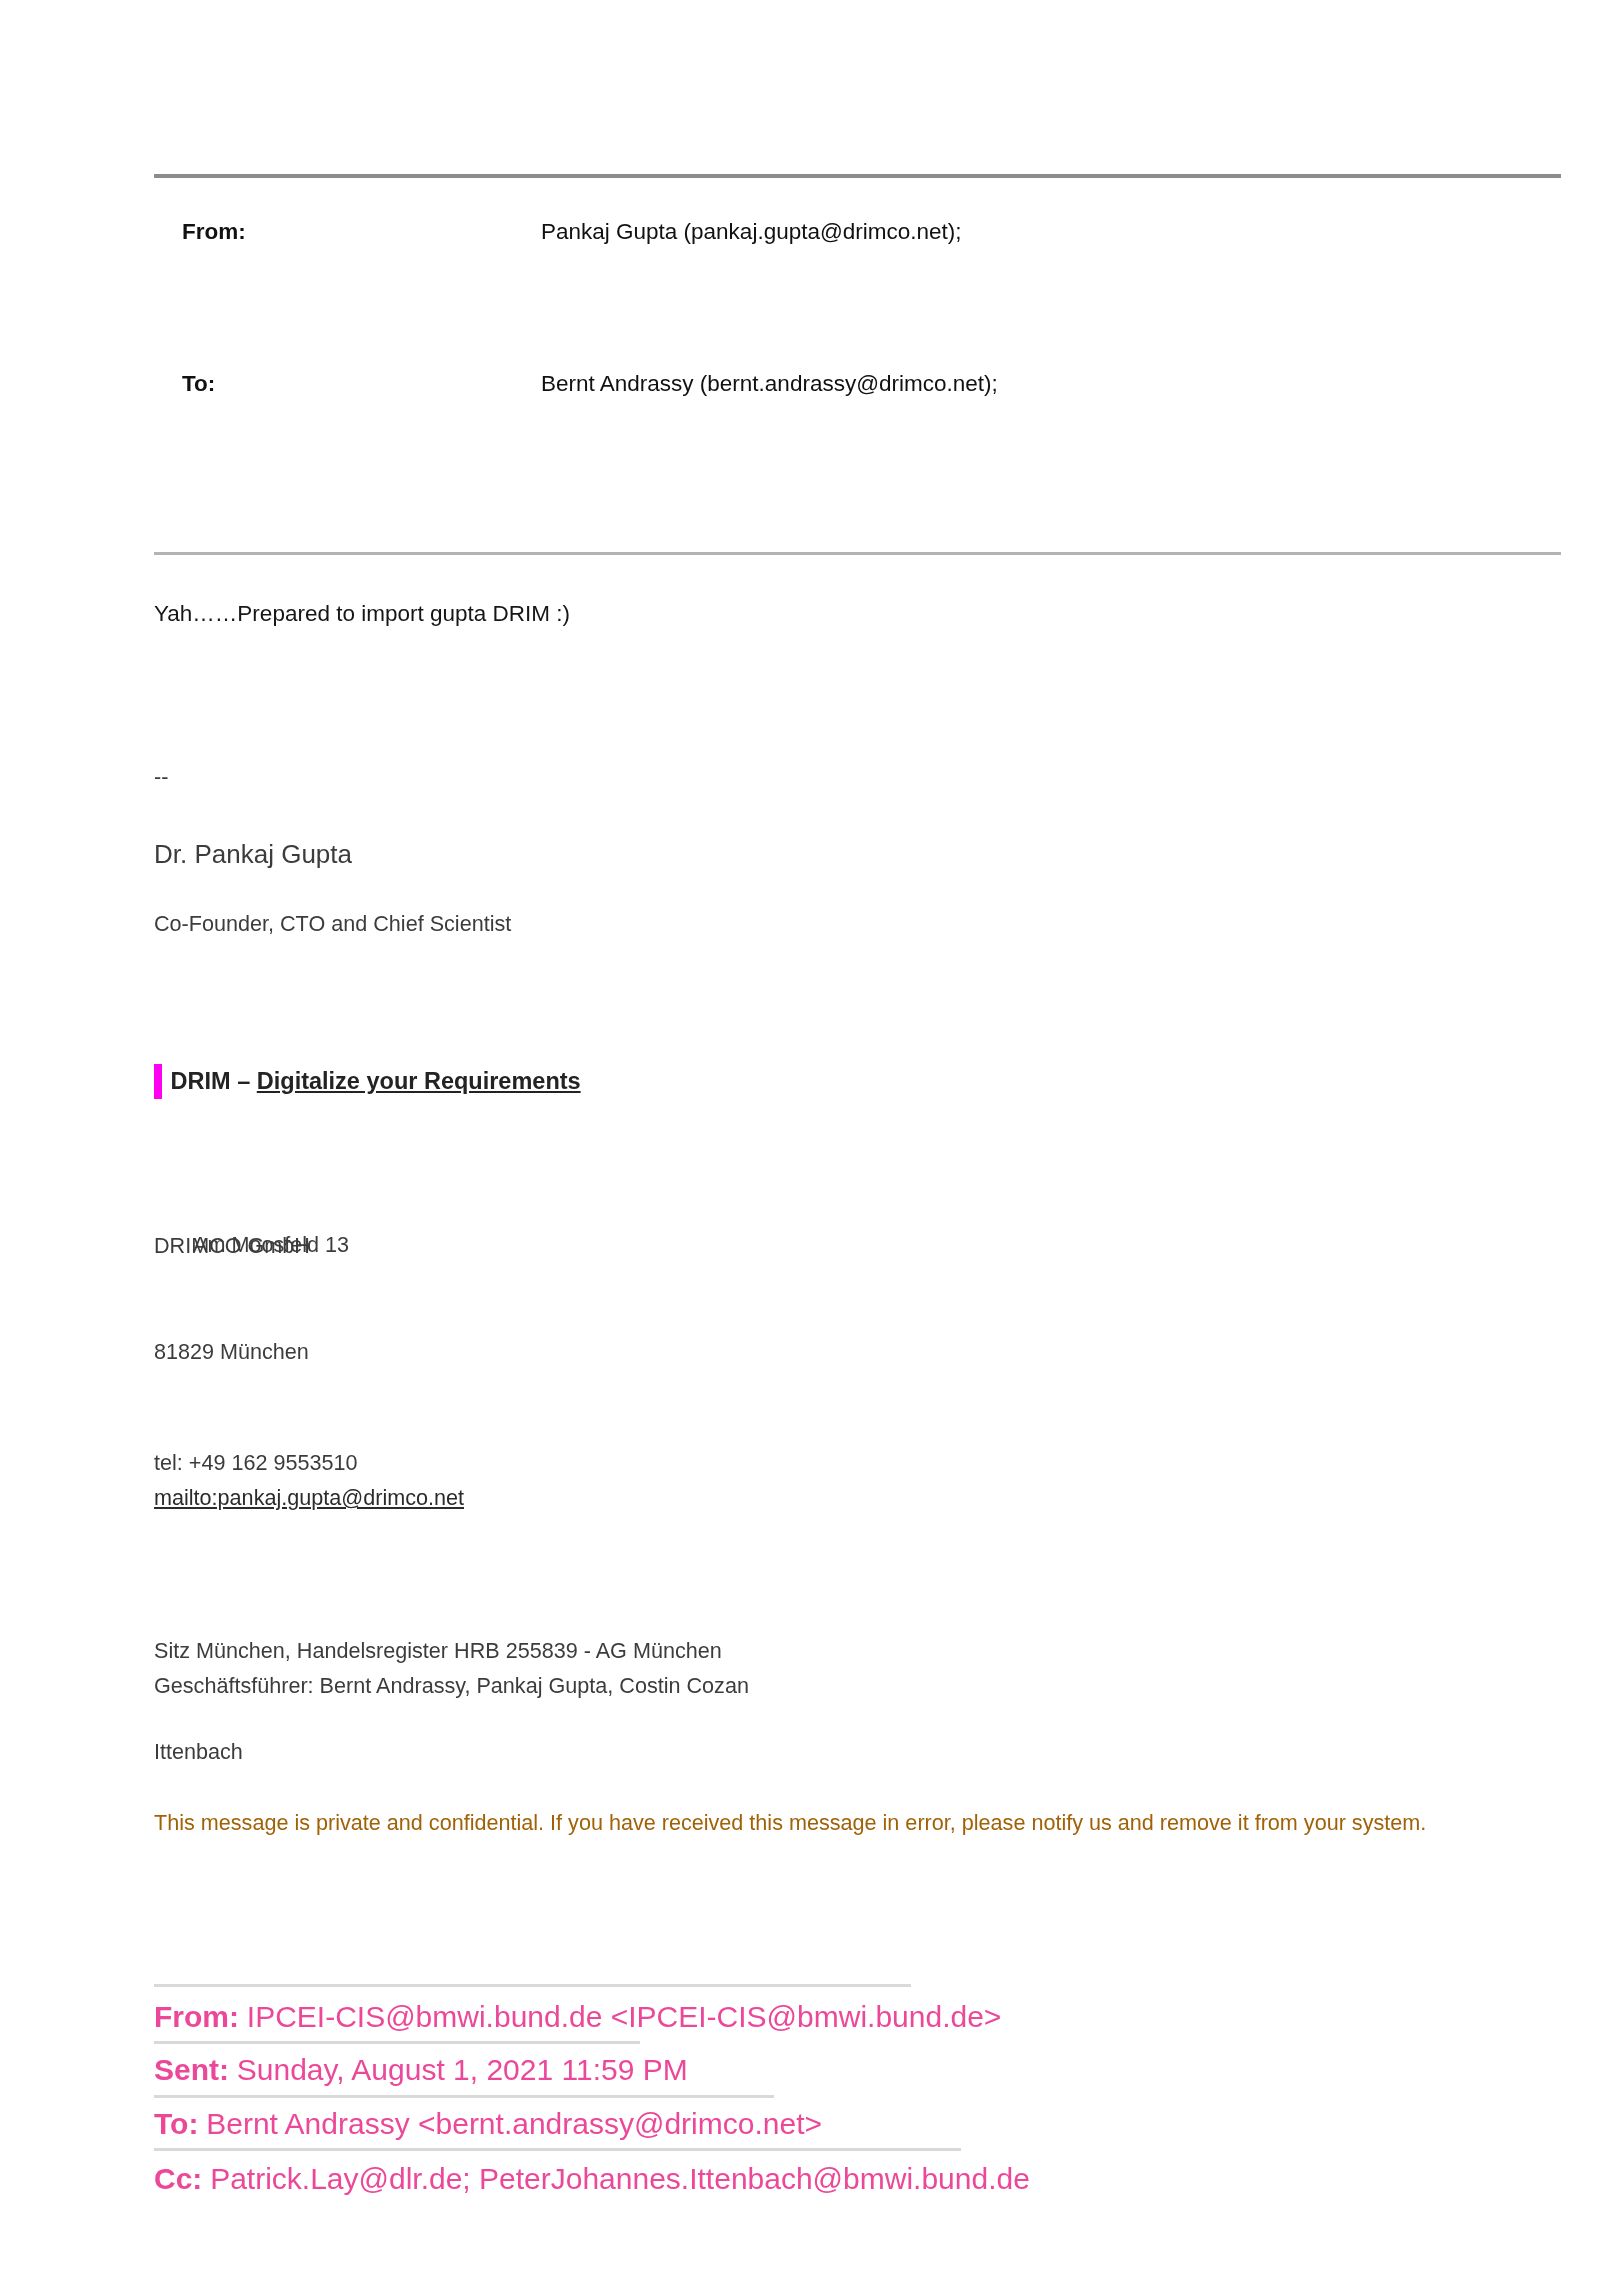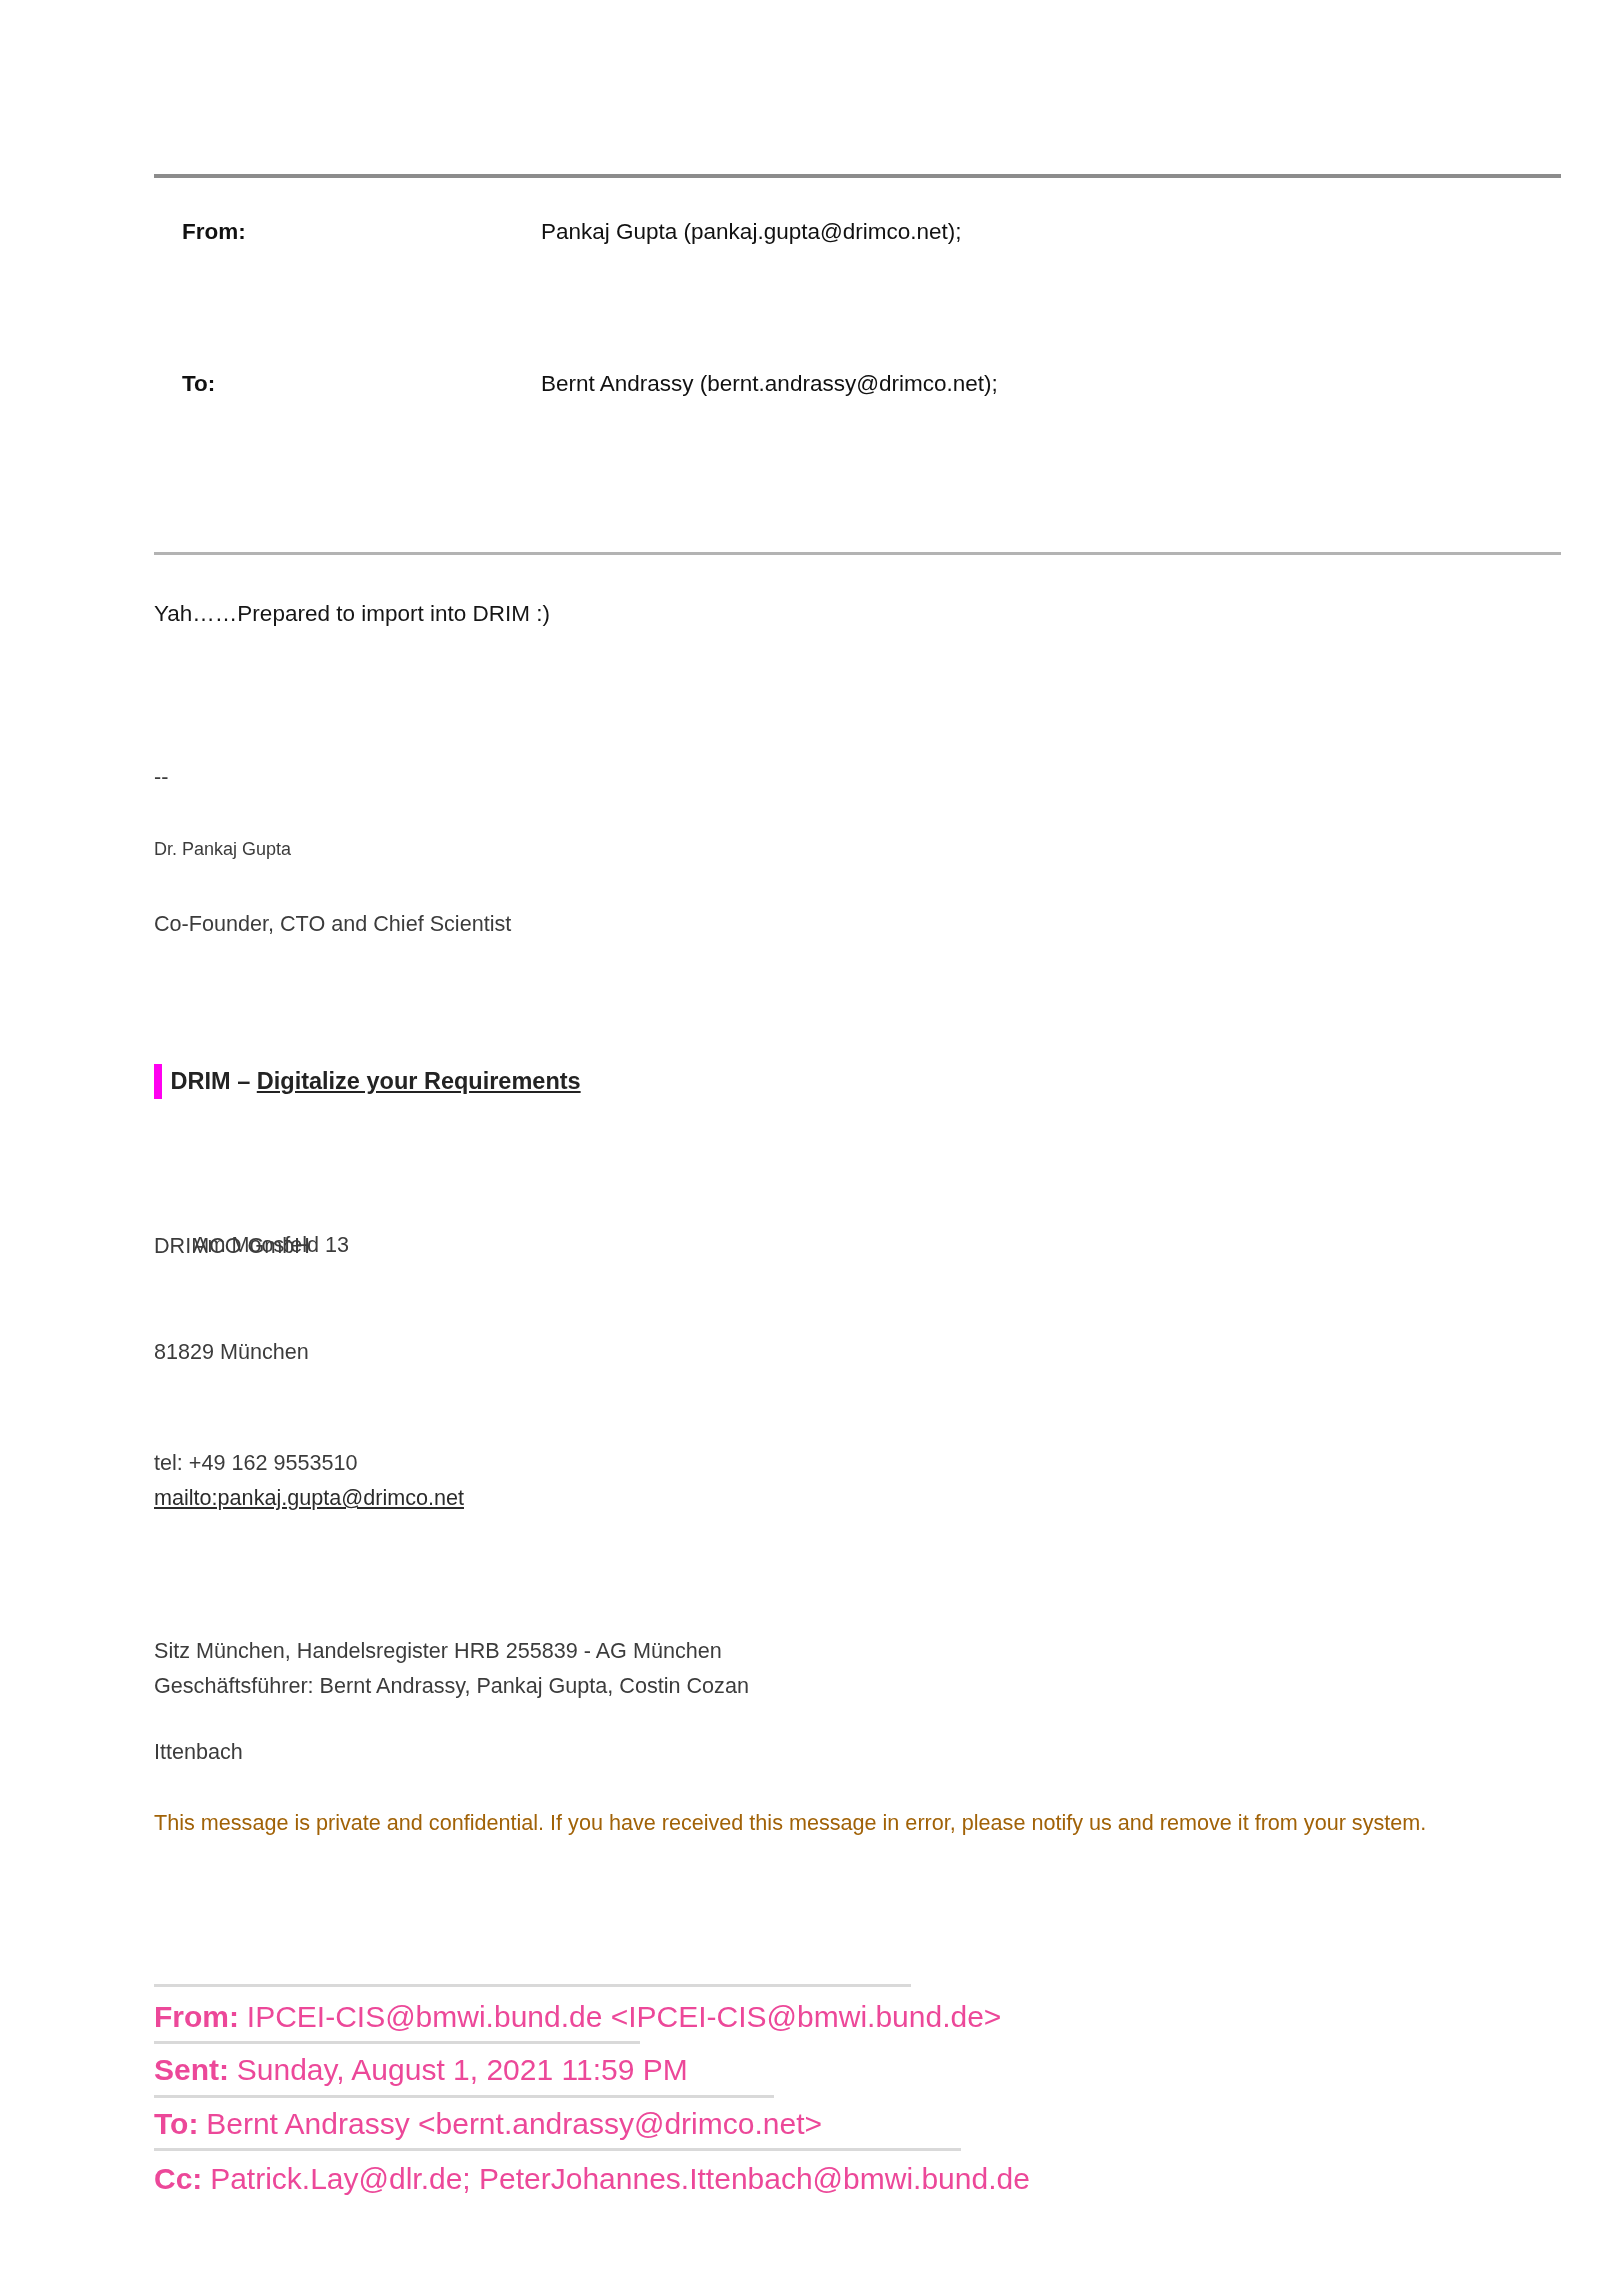--- a/index.html
+++ b/index.html
@@ -17,21 +17,21 @@
   .sep-top{left:154px;top:174px;width:1407px;height:3.9px;background:#8c8c8c;}
   .sep-bottom{left:154px;top:552px;width:1407px;height:2.9px;background:#b3b3b3;}
   .hrow{left:182px;width:1353px;height:29px;font-size:22.5px;line-height:29px;white-space:nowrap;}
   .hrow .hlabel{display:inline-block;width:359px;font-weight:bold;color:#111;}
   .hrow .hvalue{color:#111;margin-top:28px;}
   .hrow-0{top:217px;} .hrow-1{top:293px;} .hrow-2{top:369px;} .hrow-3{top:444px;}
 
   
   .greeting{left:154px;top:601px;font-size:22.5px;color:#161616;}
   .sig-dashes{left:154px;top:764px;font-size:21.6px;color:#3c3c3c;}
-  .sig-name{left:154px;top:839px;font-size:18px;color:#3c3c3c;}
+  .sig-name{left:154px;top:839px;font-size:26px;color:#3c3c3c;}
   .sig-title{left:154px;top:911px;font-size:21.6px;color:#3c3c3c;}
 
   .brand{left:154px;top:1063px;height:37px;display:flex;align-items:center;}
   .brand-bar{width:7.8px;height:35px;margin-right:8.8px;}
   .brand-text{font-size:23.5px;font-weight:bold;color:#232323;white-space:pre;}
   .brand-underlined{text-decoration:underline;cursor:pointer;}
 
   .sig-line{left:154px;font-size:21.6px;color:#3c3c3c;white-space:nowrap;}
   .company{top:1233px;} .street{top:1232px;margin-left:39px;} .city{top:1339px;}
   .tel{top:1450px;}
@@ -59,21 +59,21 @@
 
   <div class="abs hrow hrow-0">
     <span class="hlabel">From:</span><span class="hvalue">Pankaj Gupta (pankaj.gupta@drimco.net);</span>
   </div>
   <div class="abs hrow hrow-2">
     <span class="hlabel">To:</span><span class="hvalue">Bernt Andrassy (bernt.andrassy@drimco.net);</span>
   </div>
 
   <div class="abs sep-bottom"></div>
 
-  <div class="abs greeting">Yah……Prepared to import into DRIM :)</div>
+  <div class="abs greeting">Yah……Prepared to import gupta DRIM :)</div>
 
   <div class="abs sig-dashes">--</div>
   <div class="abs sig-name">Dr. Pankaj Gupta</div>
   <div class="abs sig-title">Co-Founder, CTO and Chief Scientist</div>
 
   <div class="abs brand">
     <div class="brand-bar" style="background: rgb(255, 0, 240);"></div>
     <div class="brand-text"><span>DRIM – </span><span class="brand-underlined">Digitalize your Requirements</span></div>
   </div>
 

